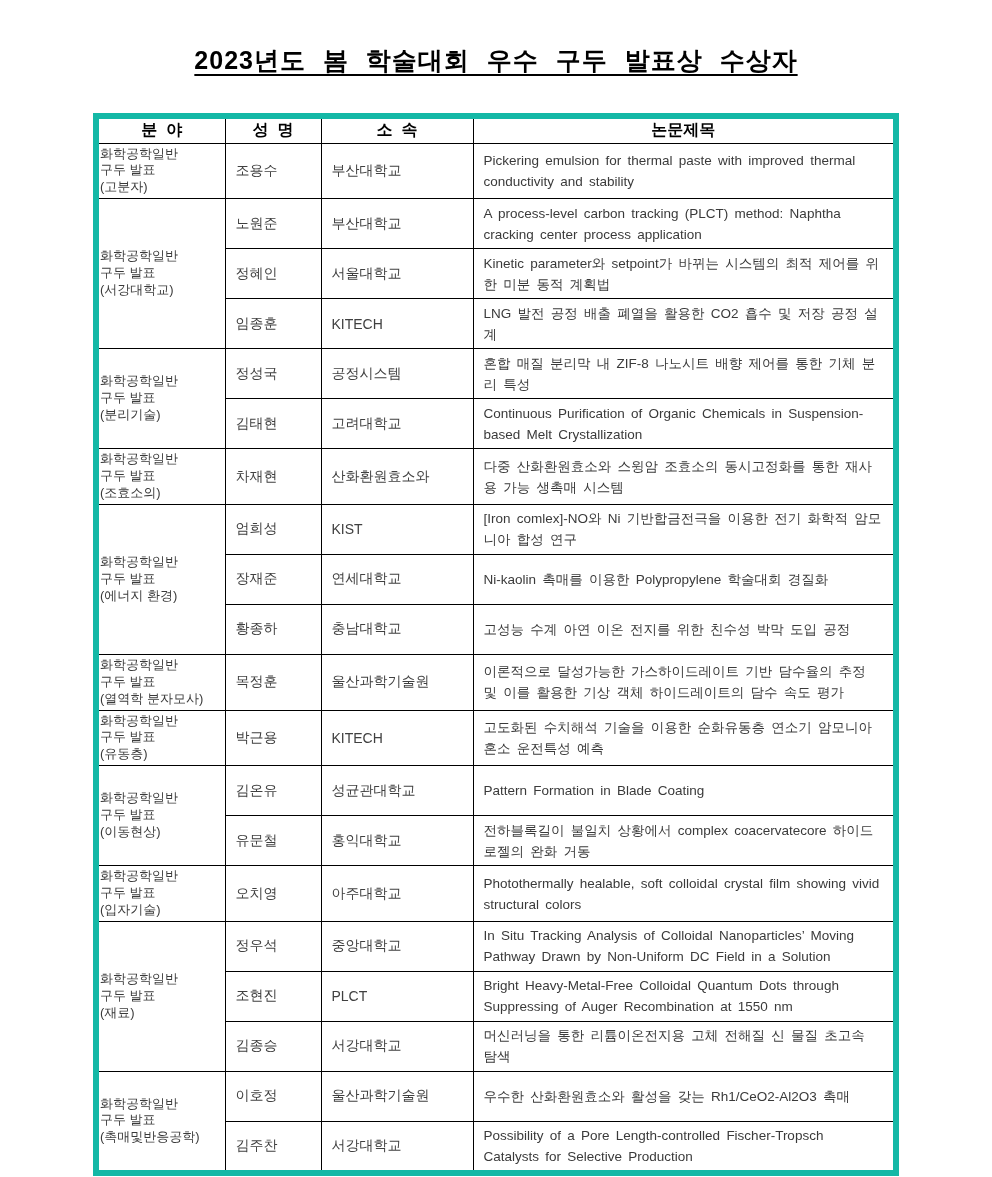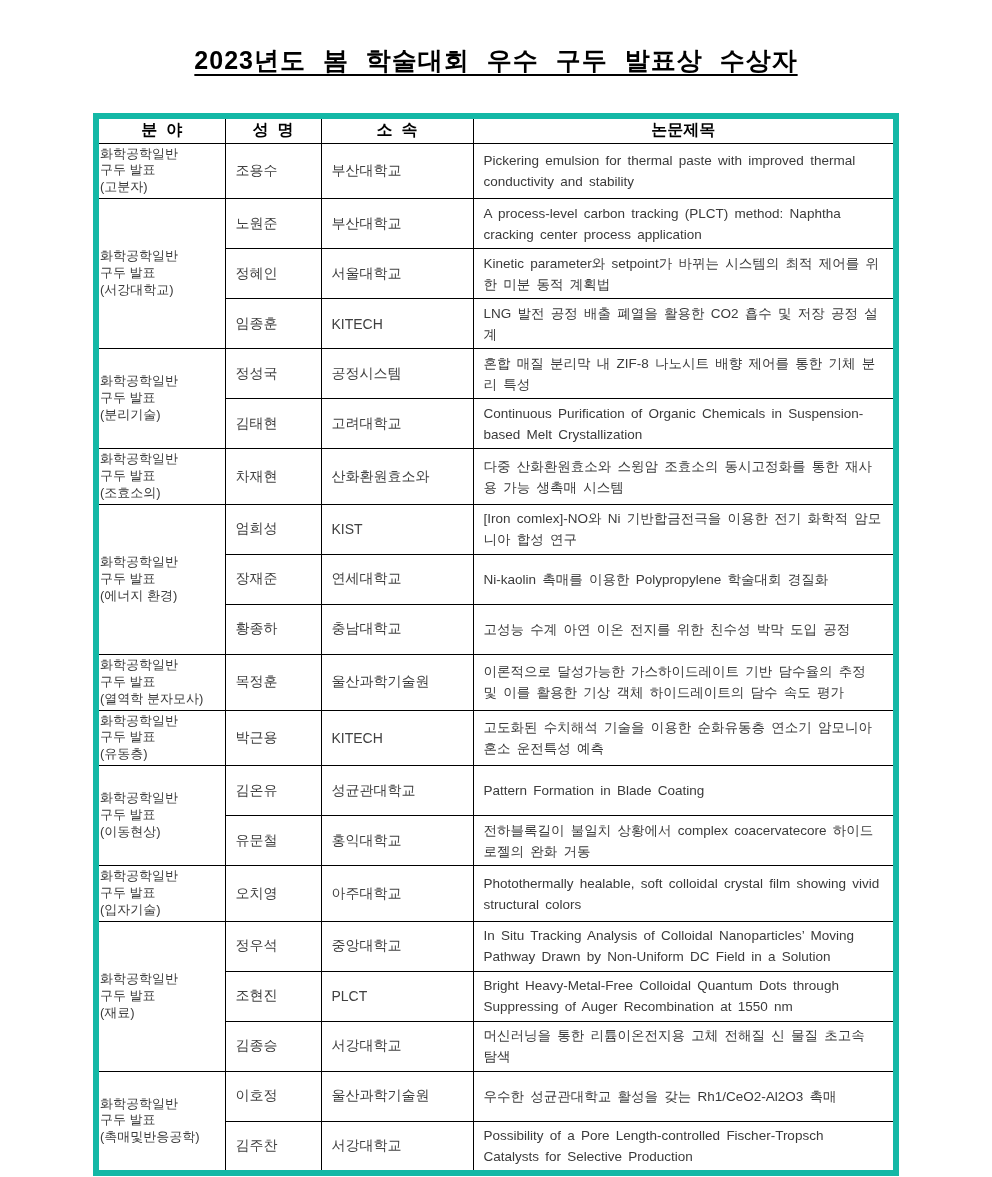--- a/index.html
+++ b/index.html
@@ -233,21 +233,21 @@
           <td class="title-cell">머신러닝을 통한 리튬이온전지용 고체 전해질 신 물질 초고속 탐색</td>
         </tr>
         <tr>
           <td class="field-cell" rowspan="2">
             <div>화학공학일반</div>
             <div>구두 발표</div>
             <div>(촉매및반응공학)</div>
           </td>
           <td class="name-cell">이호정</td>
           <td class="affil-cell">울산과학기술원</td>
-          <td class="title-cell">우수한 성균관대학교 활성을 갖는 Rh1/CeO2-Al2O3 촉매</td>
+          <td class="title-cell">우수한 산화환원효소와 활성을 갖는 Rh1/CeO2-Al2O3 촉매</td>
         </tr>
         <tr>
           <td class="name-cell">김주찬</td>
           <td class="affil-cell">서강대학교</td>
           <td class="title-cell">Possibility of a Pore Length-controlled Fischer-Tropsch Catalysts for Selective Production</td>
         </tr>
       </tbody>
   </table>
 </div>
 

